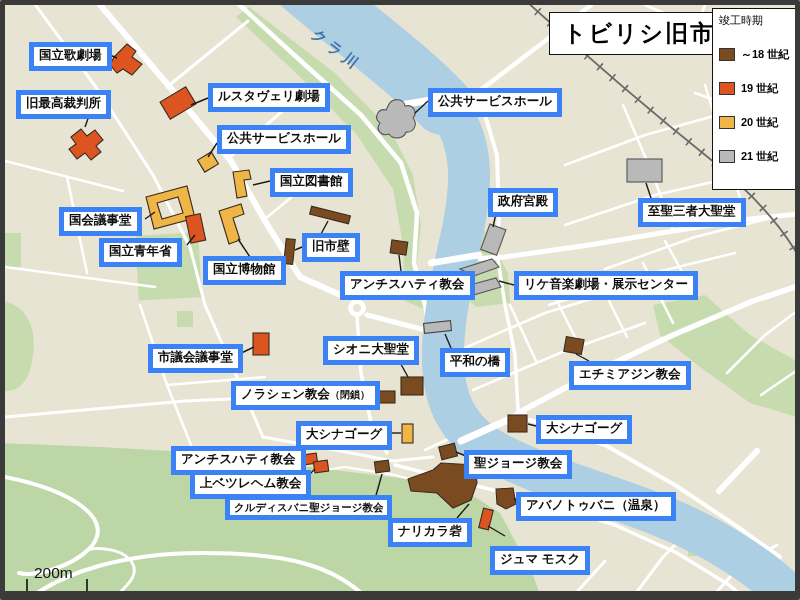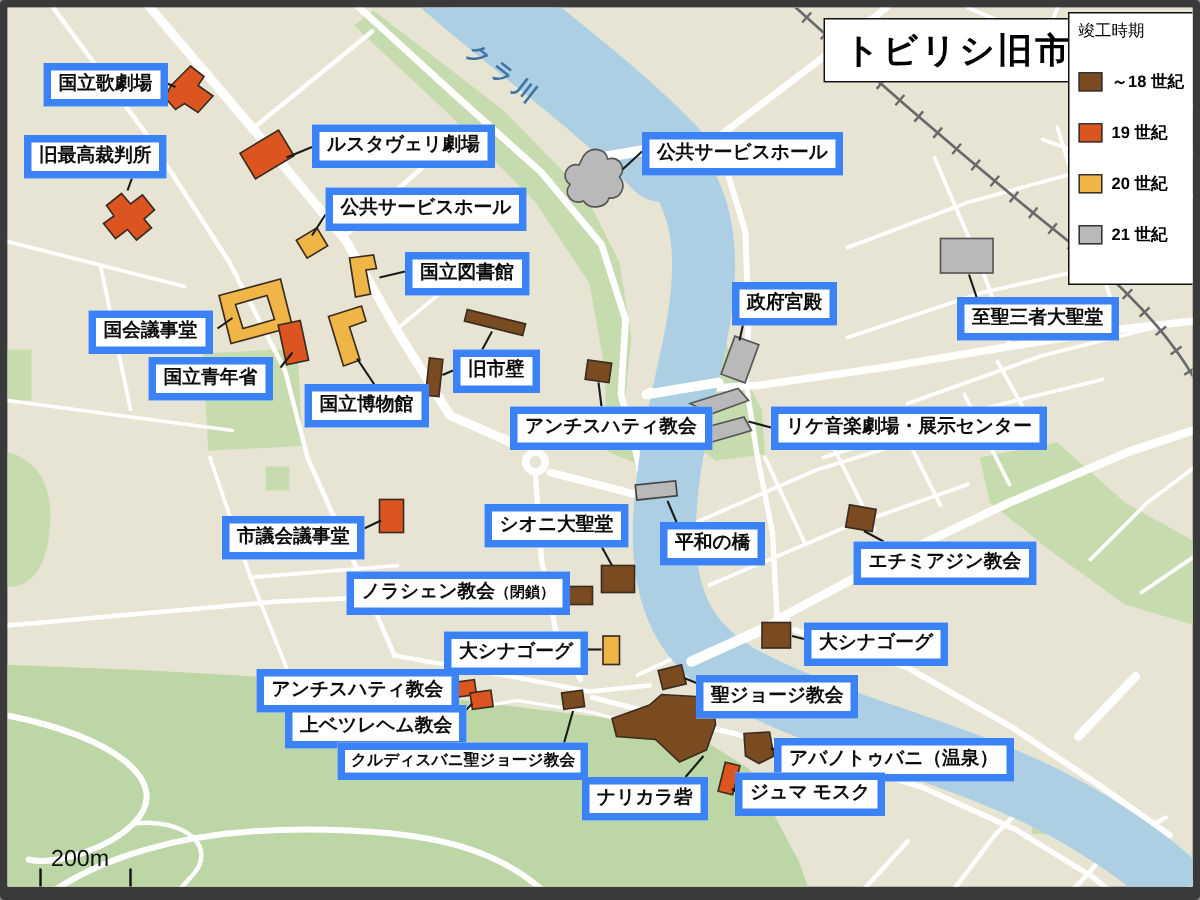--- a/index.html
+++ b/index.html
@@ -249,15 +249,15 @@
 <div class="lbl" style="left:564px;top:356px">エチミアジン教会</div>
 <div class="lbl" style="left:226px;top:376px"><span>ノラシェン教会</span><span class="small">（閉鎖）</span></div>
 <div class="lbl" style="left:531px;top:410px">大シナゴーグ</div>
 <div class="lbl" style="left:291px;top:416px">大シナゴーグ</div>
 <div class="lbl" style="left:166px;top:441px">アンチスハティ教会</div>
 <div class="lbl" style="left:185px;top:465px">上ベツレヘム教会</div>
 <div class="lbl tiny" style="left:220px;top:490px">クルディスバニ聖ジョージ教会</div>
 <div class="lbl" style="left:383px;top:513px">ナリカラ砦</div>
 <div class="lbl" style="left:459px;top:445px">聖ジョージ教会</div>
 <div class="lbl" style="left:511px;top:487px">アバノトゥバニ（温泉）</div>
-<div class="lbl" style="left:485px;top:510px">ジュマ モスク</div>
+<div class="lbl" style="left:485px;top:541px">ジュマ モスク</div>
 
 </div>
 
 </body></html>

